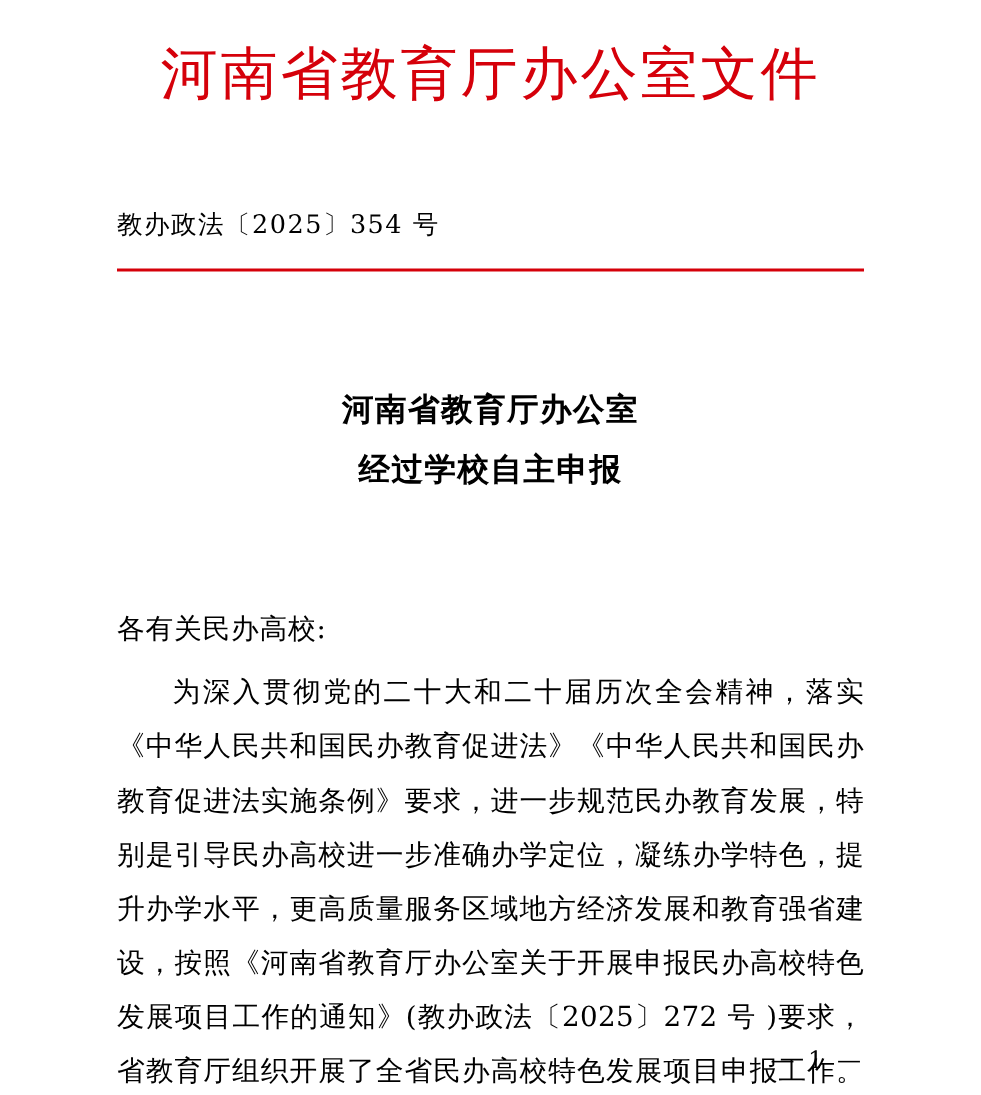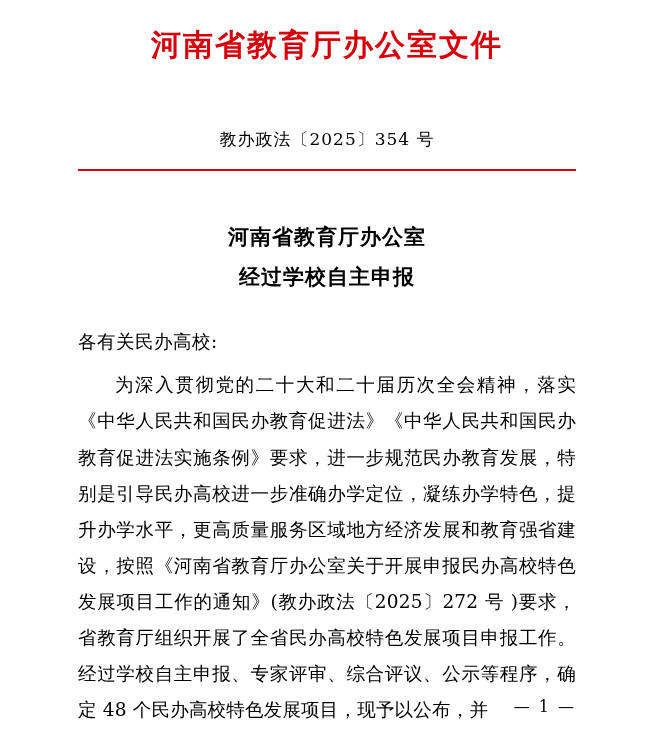--- a/index.html
+++ b/index.html
@@ -21,54 +21,53 @@
     box-sizing: border-box;
     padding: 0 78px;
   }
   .doc-header {
     text-align: center;
     padding-top: 26px;
   }
   .doc-title {
     color: #d5000a;
     font-family: "DejaVu Serif", "Liberation Serif", serif;
-    font-weight: bold;
-    font-size: 30px;
+    font-weight: normal;
+    font-size: 38px;
     letter-spacing: 2px;
     line-height: 1.25;
     white-space: nowrap;
   }
   .doc-number {
-    text-align: center;
     font-size: 17px;
     letter-spacing: 1px;
     margin-top: 64px;
     margin-bottom: 18px;
     font-family: "DejaVu Serif", "Liberation Serif", serif;
   }
   .red-rule {
     height: 2px;
     background: #d5000a;
     width: 100%;
     margin: 0 auto;
   }
   .subject {
     text-align: center;
-    margin-top: 46px;
+    margin-top: 72px;
     font-family: "DejaVu Serif", "Liberation Serif", serif;
     font-weight: bold;
     font-size: 21px;
     line-height: 1.95;
     letter-spacing: 1px;
   }
   .subject .line {
     display: block;
   }
   .salutation {
-    margin-top: 31px;
+    margin-top: 72px;
     font-size: 18.5px;
     font-family: "DejaVu Serif", "Liberation Serif", serif;
     letter-spacing: 0.5px;
   }
   .body-text {
     margin-top: 13px;
     font-size: 18.5px;
     line-height: 1.95;
     text-align: justify;
     text-justify: inter-ideograph;

